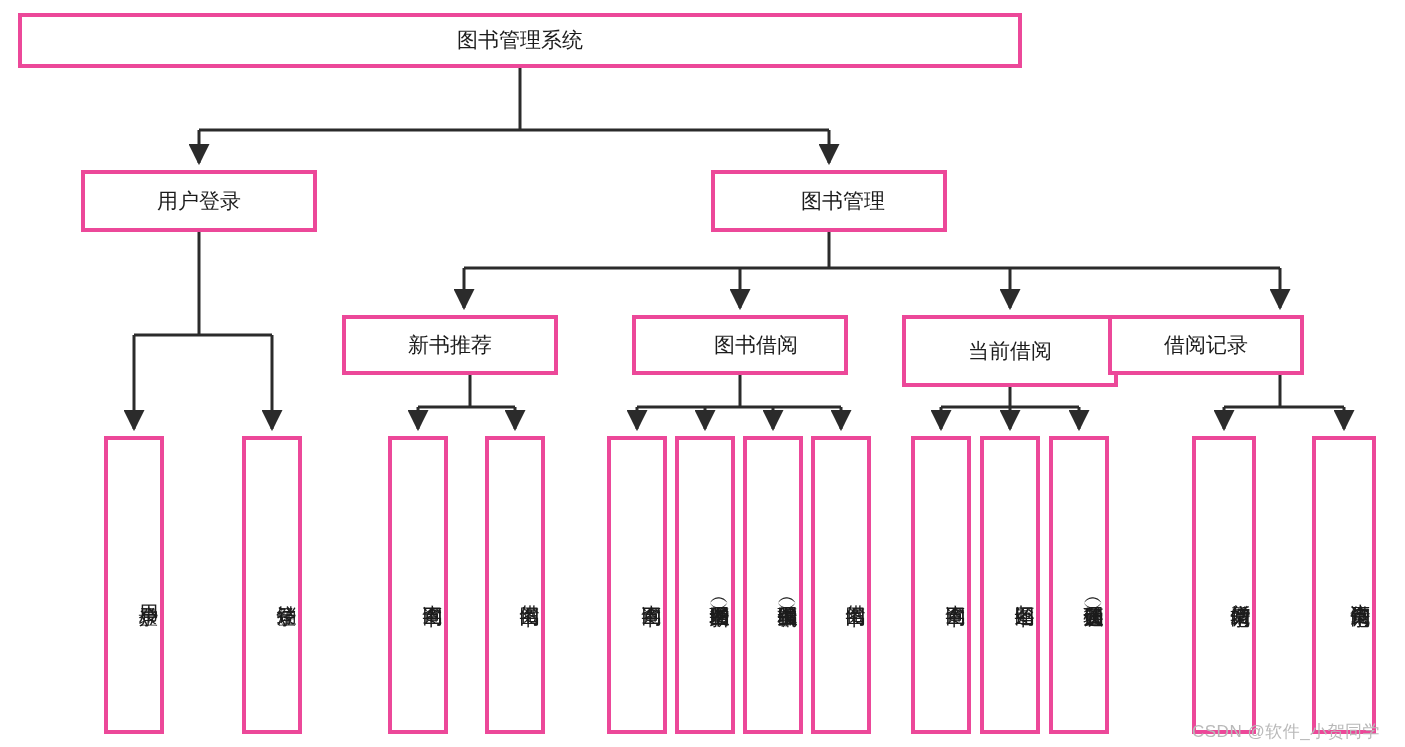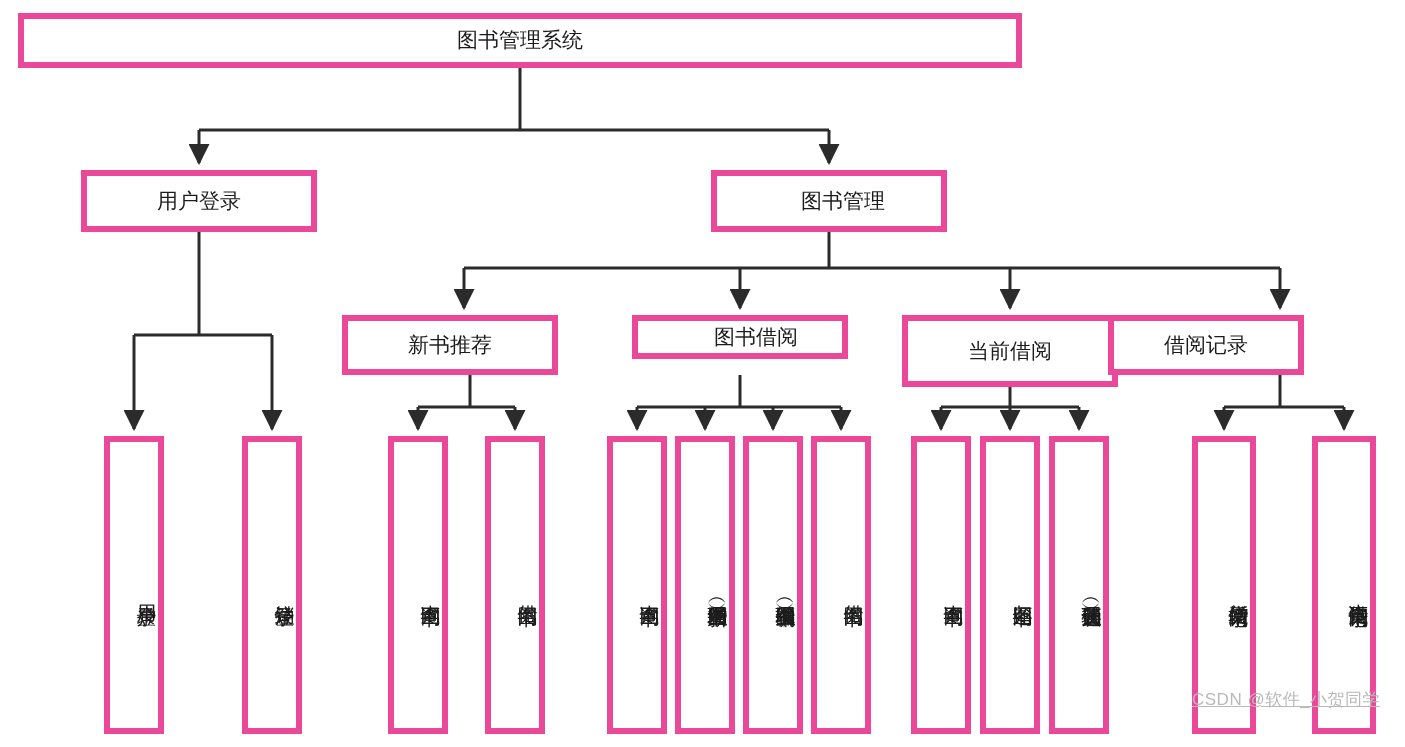--- a/index.html
+++ b/index.html
@@ -22,21 +22,21 @@
     position: absolute;
     left: 0;
     top: 0;
     width: 1405px;
     height: 747px;
     pointer-events: none;
   }
   .node {
     position: absolute;
     box-sizing: border-box;
-    border: 6px solid #ec4899;
+    border: 4px solid #ec4899;
     background: #ffffff;
     display: flex;
     align-items: center;
     justify-content: center;
     text-align: center;
     color: #1c1c1c;
     line-height: 1.18;
   }
   .node.h {
     font-size: 21px;
@@ -124,21 +124,21 @@
       <path d="M 1344 407 L 1344 429" marker-end="url(#arrow)"></path>
     </g>
   </svg>
 
   <div class="node root" style="left:18px;top:13px;width:1004px;height:55px;">图书管理系统</div>
 
   <div class="node h" style="left:81px;top:170px;width:236px;height:62px;">用户登录</div>
   <div class="node h" style="left:711px;top:170px;width:236px;height:62px;padding-left:28px;">图书管理</div>
 
   <div class="node h" style="left:342px;top:315px;width:216px;height:60px;">新书推荐</div>
-  <div class="node h" style="left:632px;top:315px;width:216px;height:44px;padding-left:32px;">图书借阅</div>
+  <div class="node h" style="left:632px;top:315px;width:216px;height:60px;padding-left:32px;">图书借阅</div>
   <div class="node h" style="left:902px;top:315px;width:216px;height:72px;">当前借阅</div>
   <div class="node h" style="left:1108px;top:315px;width:196px;height:60px;">借阅记录</div>
 
   <div class="node leaf" style="left:104px;top:436px;width:60px;height:298px;">
     <span class="vtext">用户登录</span>
   </div>
   <div class="node leaf" style="left:242px;top:436px;width:60px;height:298px;">
     <span class="vtext">注销登录</span>
   </div>
 
@@ -172,15 +172,15 @@
     <span class="vtext">确认归还（管理员）</span>
   </div>
 
   <div class="node leaf" style="left:1192px;top:436px;width:64px;height:298px;">
     <span class="vtext">新增借阅记录</span>
   </div>
   <div class="node leaf" style="left:1312px;top:436px;width:64px;height:298px;">
     <span class="vtext">查询借阅记录</span>
   </div>
 
-  <div class="watermark" style="left:1192px;top:688px;text-decoration:underline;">CSDN @软件_小贺同学</div>
+  <div class="watermark" style="left:1192px;top:720px;">CSDN @软件_小贺同学</div>
 
 </div>
 
 </body></html>

